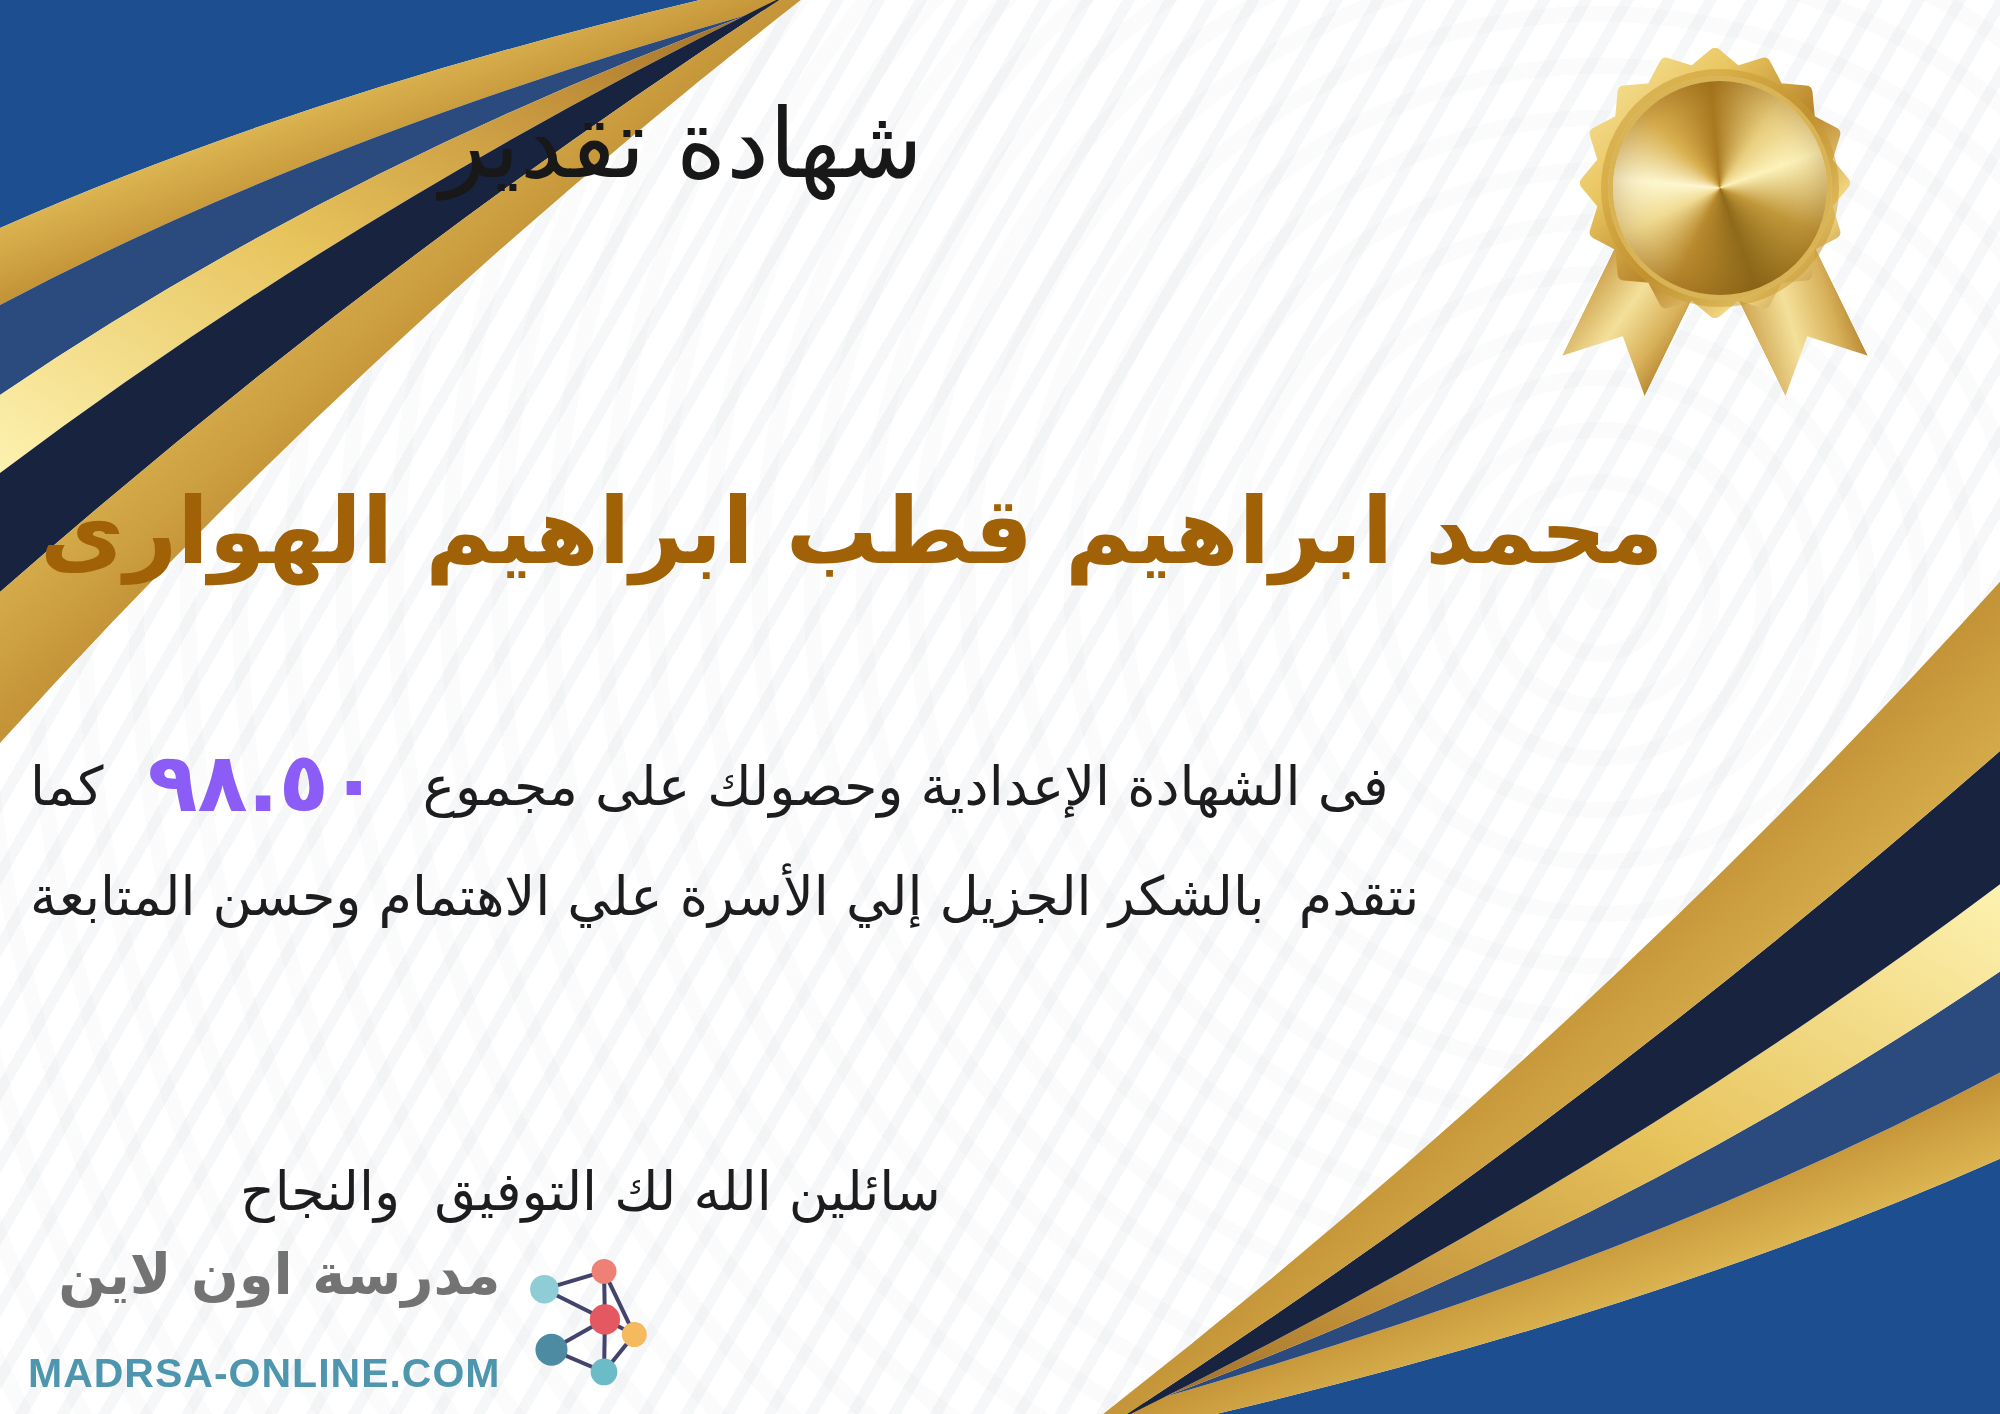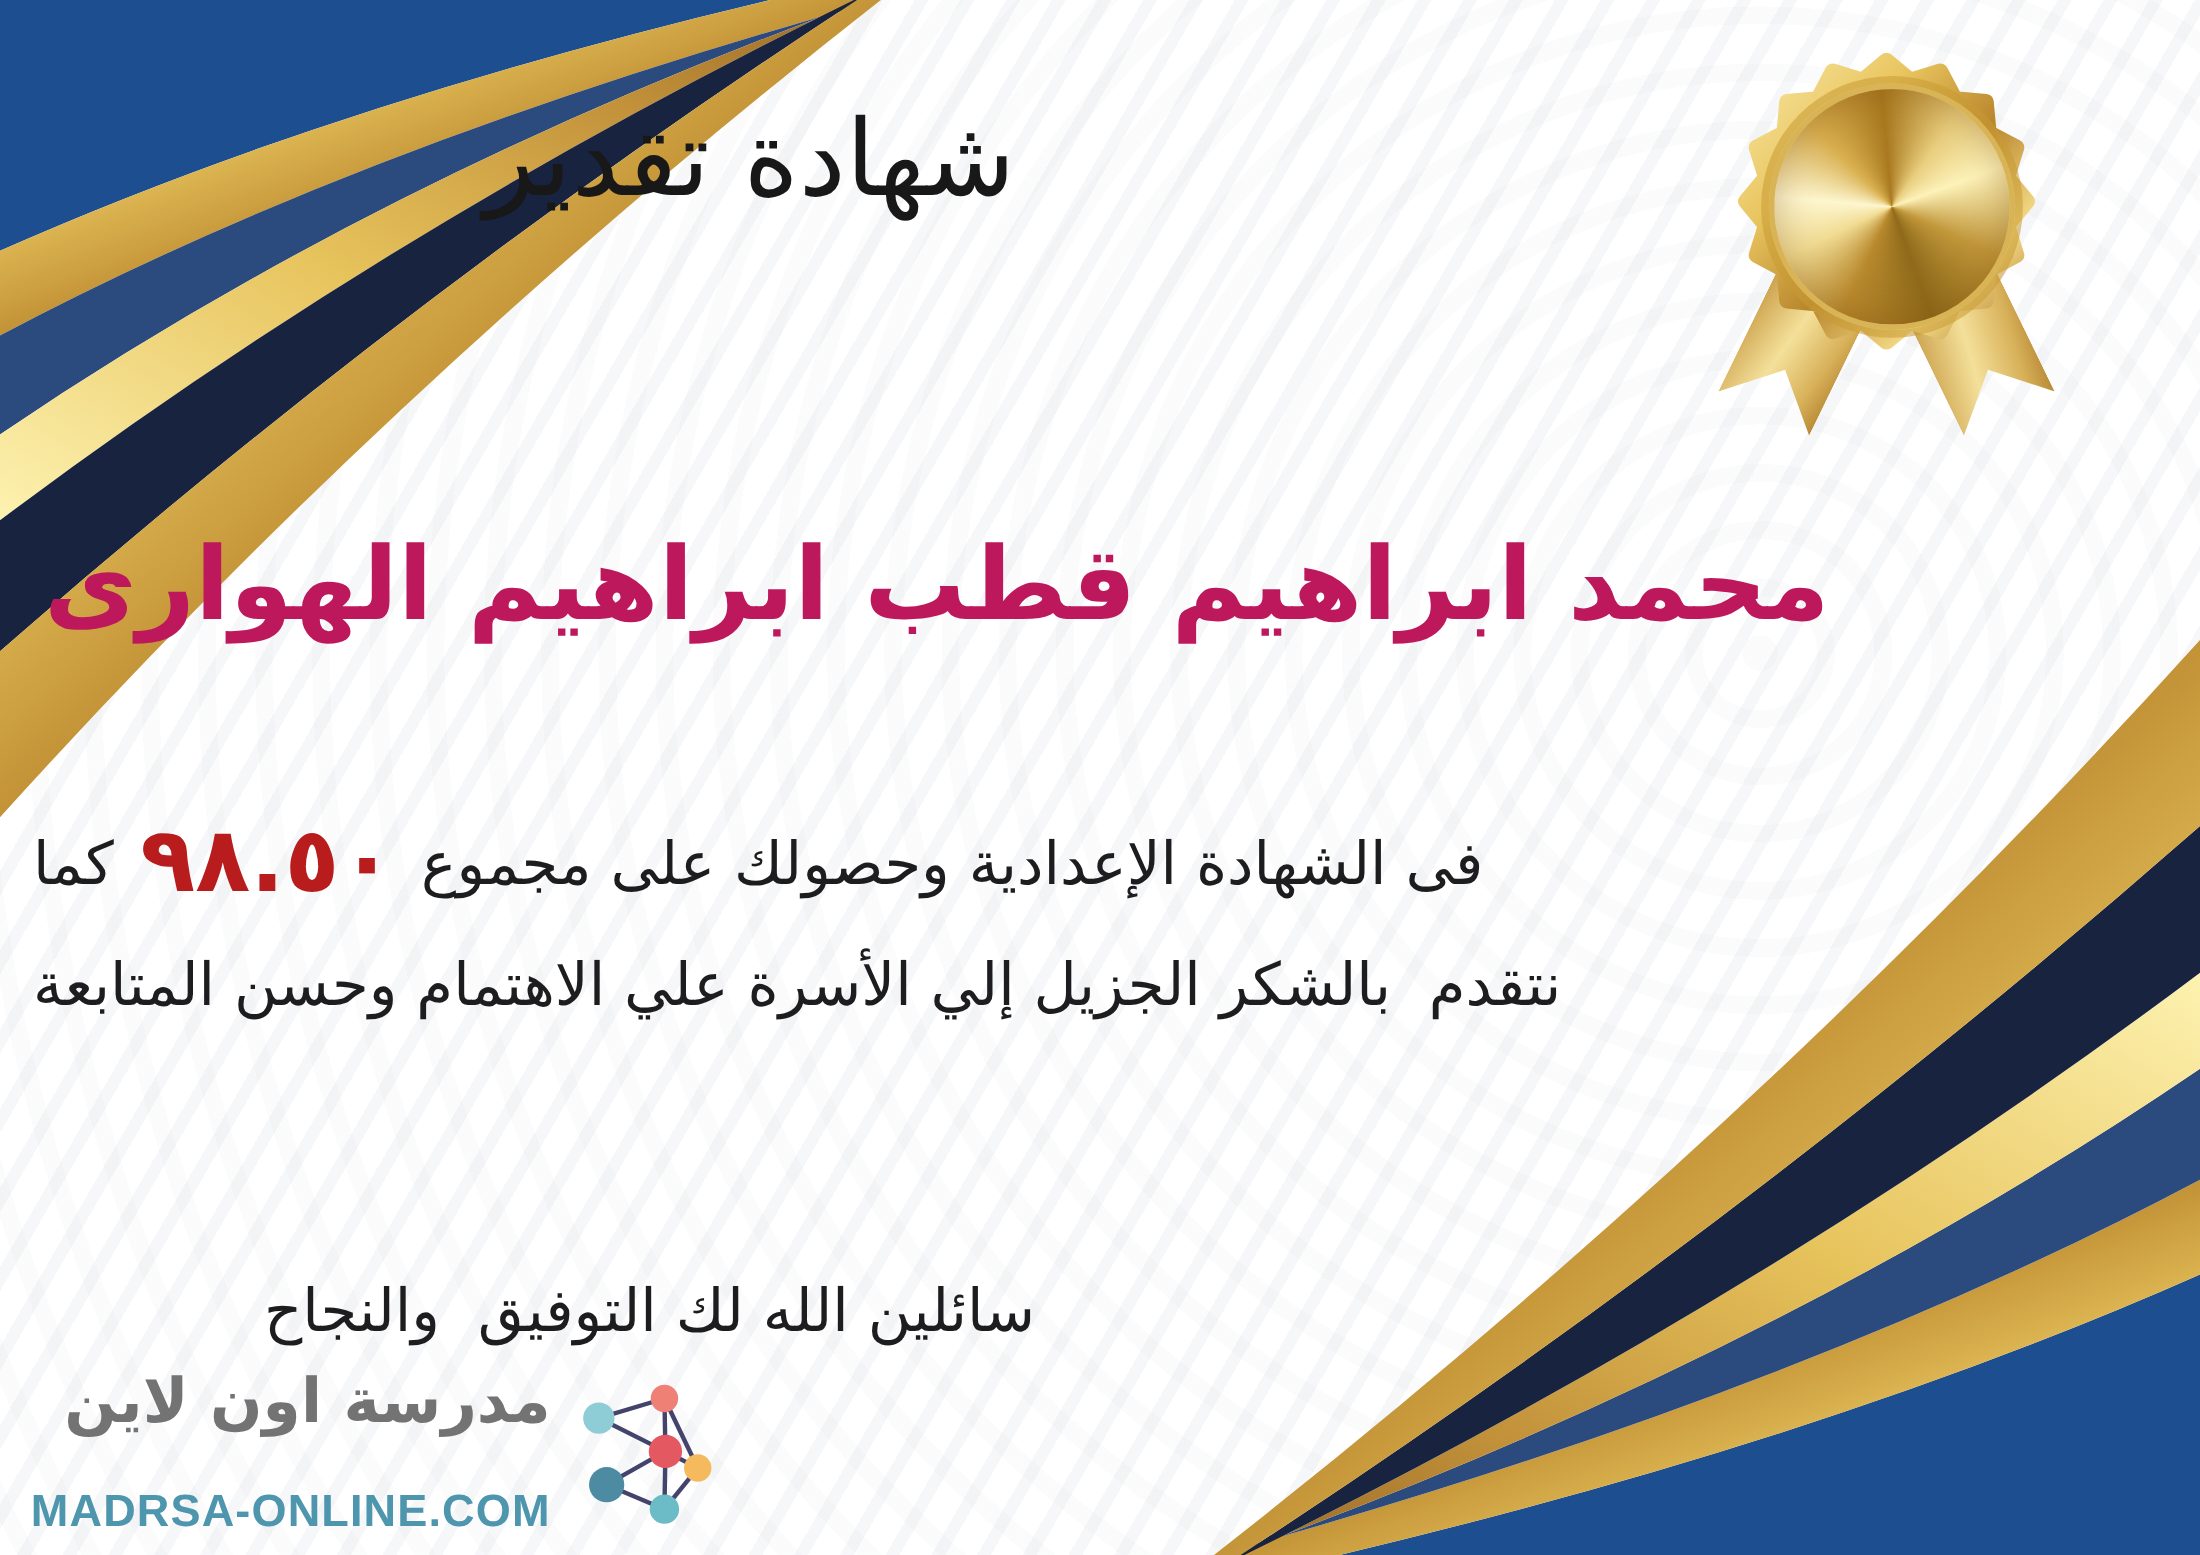--- a/index.html
+++ b/index.html
@@ -37,25 +37,25 @@
   }
 
   
   .content { position:absolute; inset:0; z-index:2; direction:rtl; text-align:left; color:#1d1d1f; }
   .title {
     position:absolute; top:88px; right:140px; left:440px;
     font-size:96px; color:#181818; white-space:pre-wrap;
   }
   .name {
     position:absolute; top:478px; right:40px; left:40px;
-    font-size:92px; font-weight:bold; color:#be185d;
+    font-size:92px; font-weight:bold; color:#a16207;
   }
   .body-text { position:absolute; top:728px; right:30px; left:30px; }
   .body-text .line { font-size:54px; line-height:110px; white-space:pre-wrap; }
-  .score { font-size:82px; font-weight:bold; color:#b91c1c; margin:0 24px; vertical-align:-6px; }
+  .score { font-size:82px; font-weight:bold; color:#8b5cf6; margin:0 44px; vertical-align:-6px; }
   .closing {
     position:absolute; top:1160px; right:140px; left:240px;
     font-size:54px; white-space:pre-wrap;
   }
 
   
   .logo { position:absolute; left:28px; bottom:18px; z-index:3; display:flex; flex-direction:row-reverse; align-items:center; gap:14px; }
   .logo-text { text-align:right; }
   .logo-ar { font-size:56px; font-weight:bold; color:#737373; line-height:1.15; }
   .logo-en { font-family:"Liberation Sans", sans-serif; font-size:41px; font-weight:bold; color:#4e96ae; letter-spacing:1px; line-height:1.1;margin-top:44px; }

